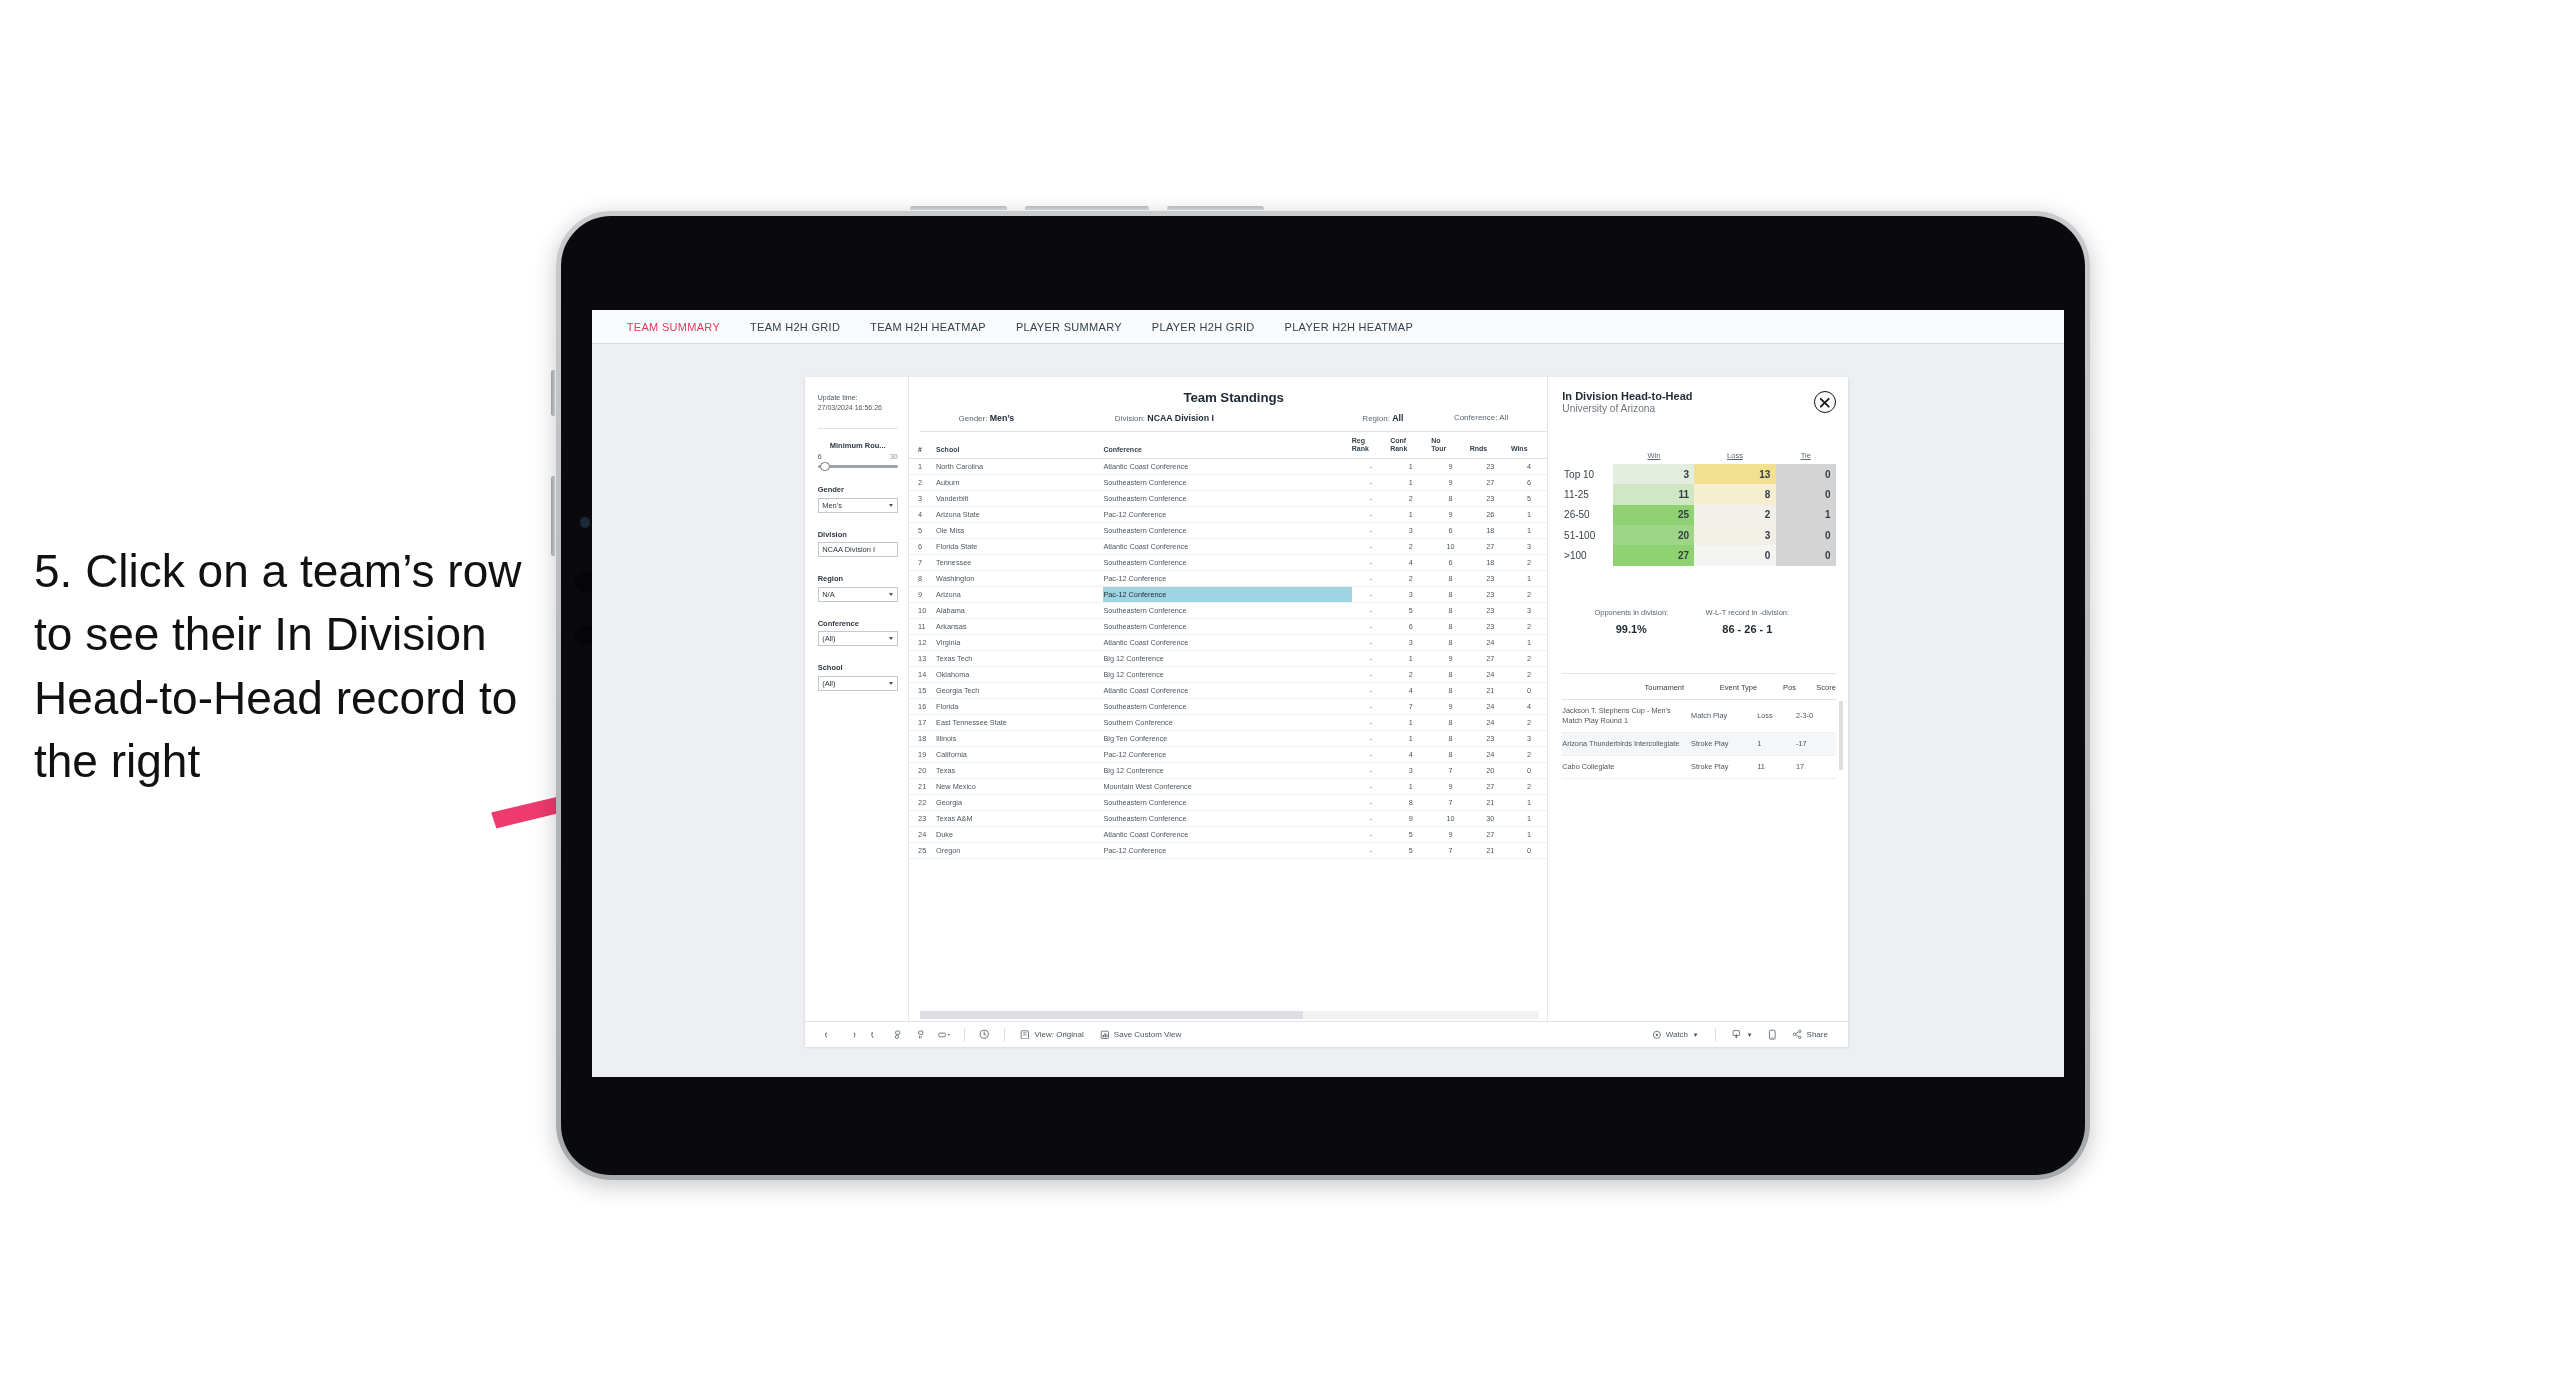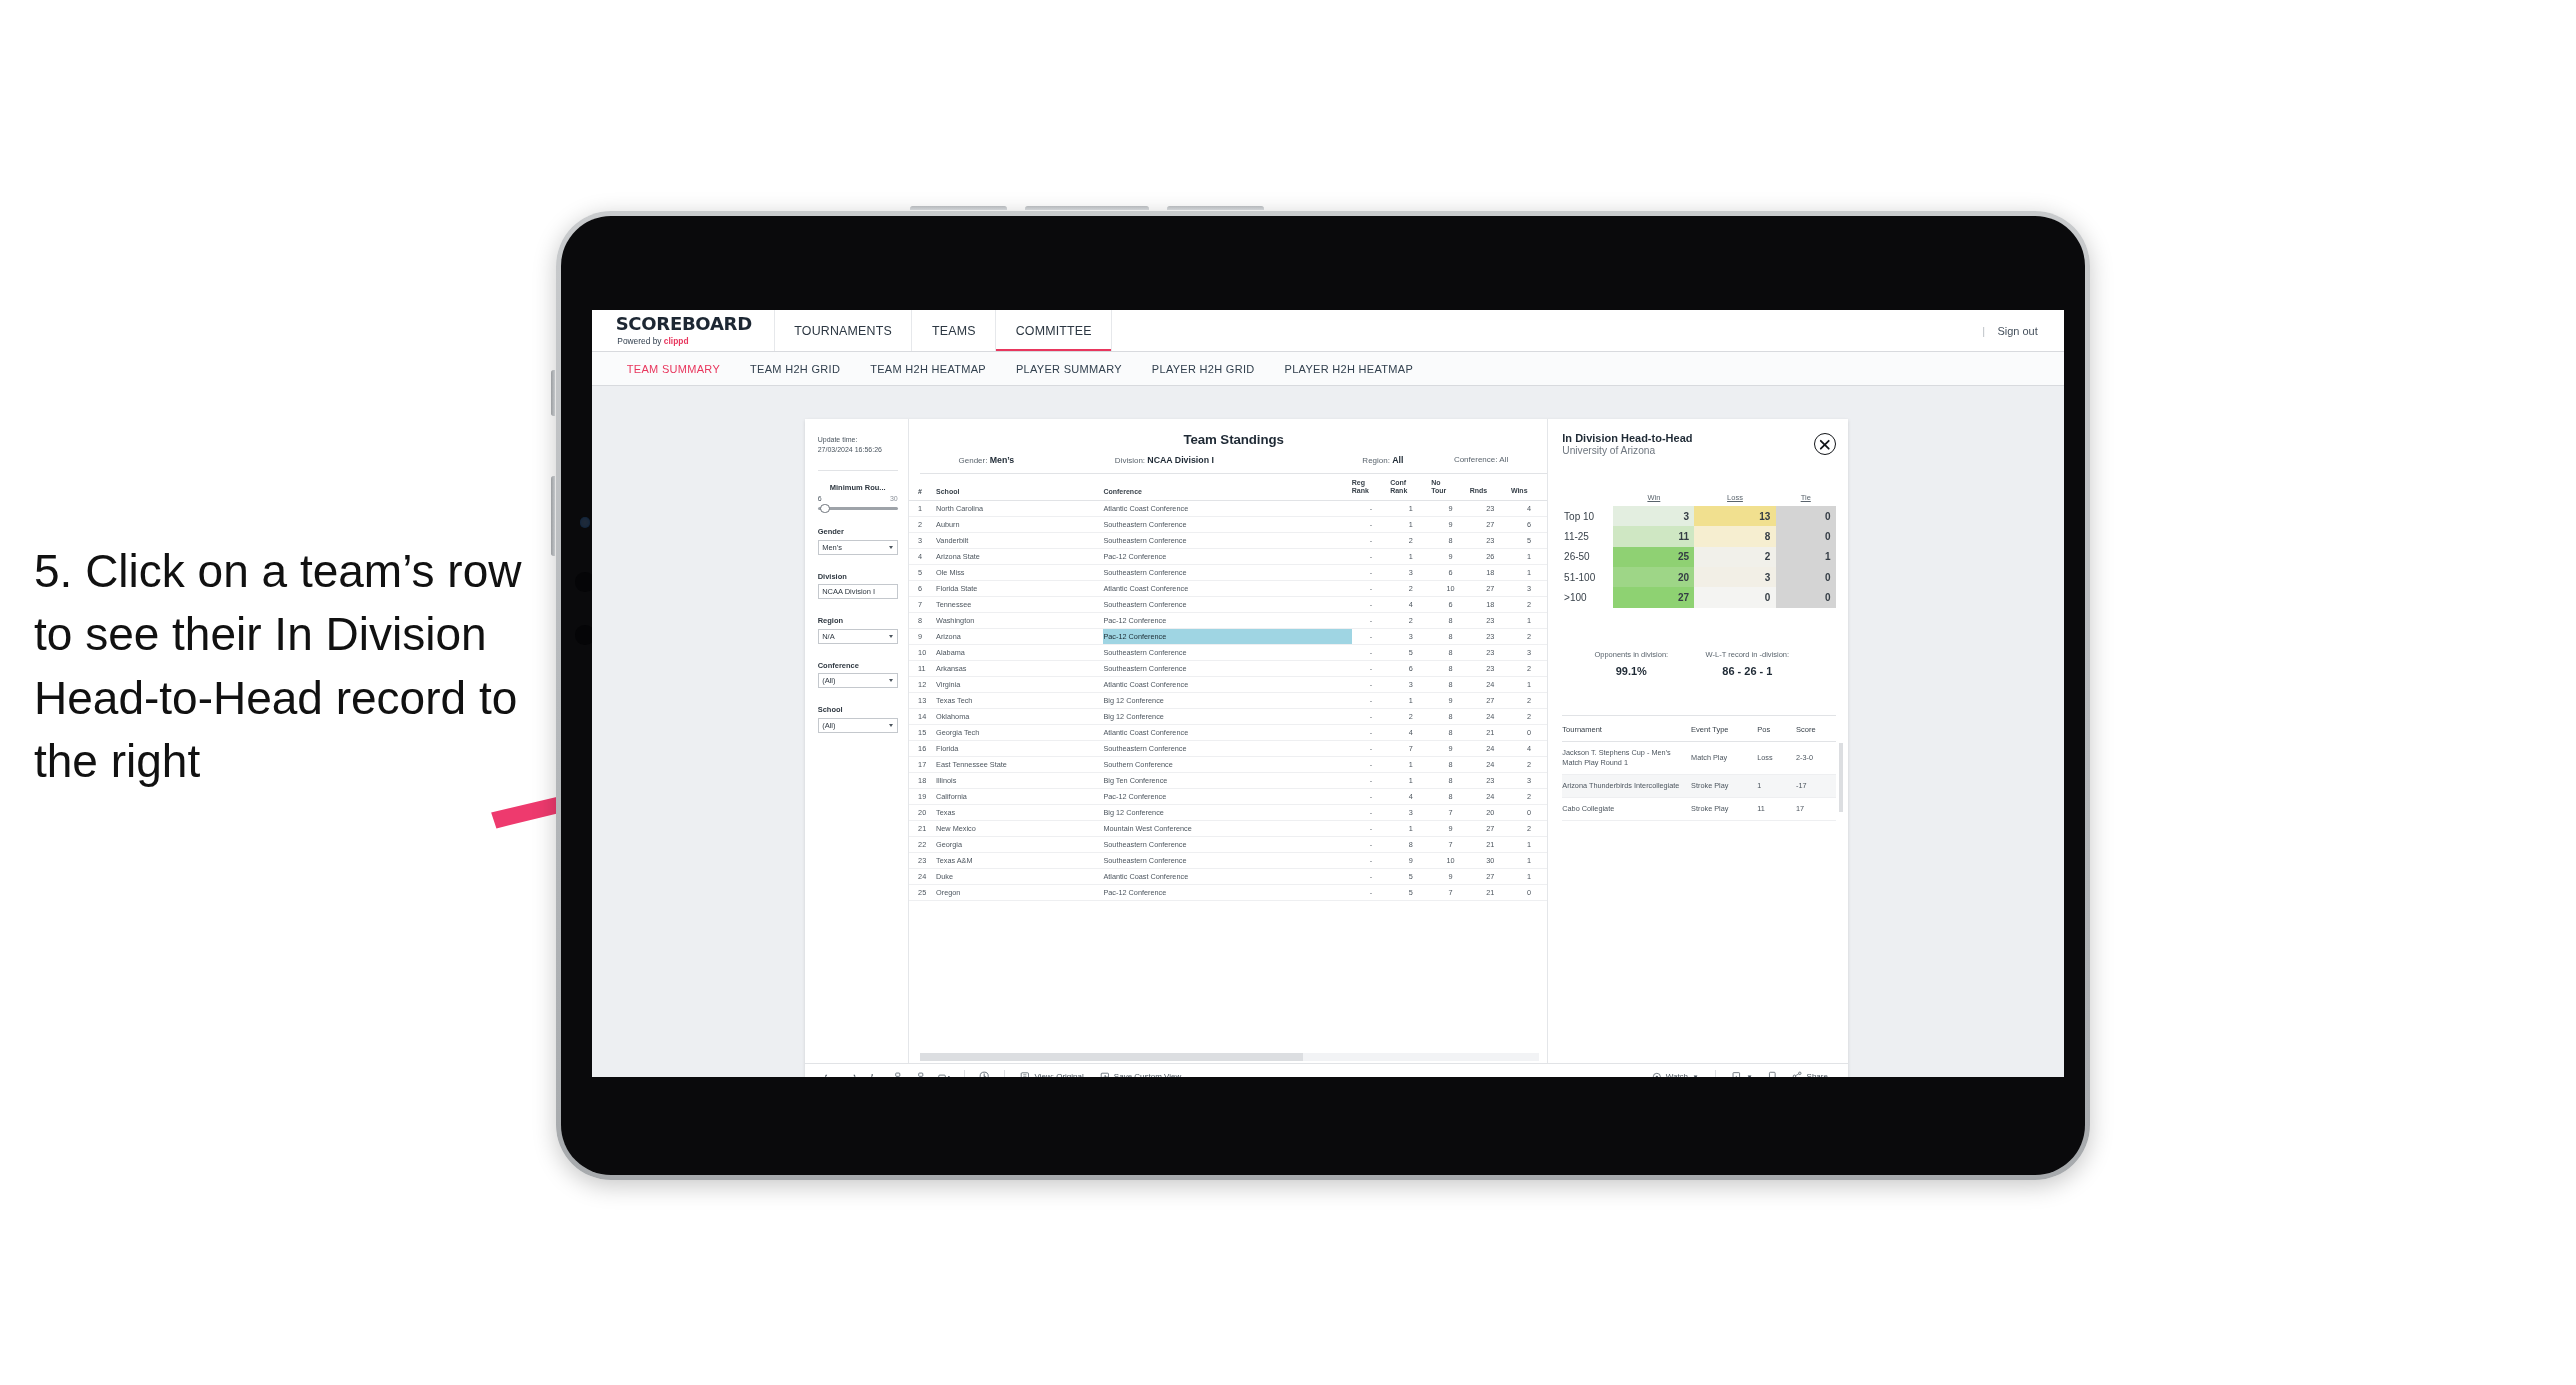--- a/index.html
+++ b/index.html
@@ -236,21 +236,21 @@
   .stat { }
   .stat-lbl { font-size: 7.5px; color: #5a646d; }
   .stat-val { font-size: 11px; font-weight: 700; color: #1f2a35; margin-top: 6.2px; }
   .stat-a { width: 138px; }
   .stat-b { padding-left: 5.3px; }
 
   #tourn-wrap { border-top: 0.9px solid #e1e3e6; padding-top: 1.8px; position: relative; }
   table.tourn { width: 100%; border-collapse: collapse; }
   table.tourn th {
     font-size: 7.5px; font-weight: 400; color: #39424b;
-    text-align: left; padding: 7px 0 7px 0;
+    text-align: right; padding: 7px 0 7px 0;
     border-bottom: 0.9px solid #e1e3e6;
   }
   table.tourn td {
     font-size: 7.3px; color: #4d565f; padding: 6.2px 3.5px 6.2px 0;
     border-bottom: 0.9px solid #eeeff1; vertical-align: middle; line-height: 1.32;
   }
   table.tourn tr.alt td { background: #f5f6f7; }
   .t-name { width: 113px; padding-right: 7px !important; }
   .t-type { width: 58px; }
   .t-pos { width: 34px; }
@@ -296,34 +296,20 @@
   <div class="btn-side" style="top:159px; height:46px;"></div>
   <div class="btn-side" style="top:265px; height:80px;"></div>
 
   <div id="tablet-screen">
     <div class="cam" style="top:301px;"></div>
     <div class="dot-blk" style="top:356px;"></div>
     <div class="dot-blk" style="top:409px;"></div>
 
     <div id="app">
 
-      <div id="topbar">
-        <div id="brand">
-          <div id="brand-title">SCOREBOARD</div>
-          <div id="brand-sub"><span>Powered by </span><b>clippd</b></div>
-        </div>
-        <div class="topnav-item">TOURNAMENTS</div>
-        <div class="topnav-item">TEAMS</div>
-        <div class="topnav-item active">COMMITTEE</div>
-        <div id="topbar-spacer"></div>
-        <div id="signout-wrap">
-          <span id="signout-div">|</span>
-          <span id="signout">Sign out</span>
-        </div>
-      </div>
 
       <div id="subnav">
         <div class="subnav-item active">TEAM SUMMARY</div>
         <div class="subnav-item">TEAM H2H GRID</div>
         <div class="subnav-item">TEAM H2H HEATMAP</div>
         <div class="subnav-item">PLAYER SUMMARY</div>
         <div class="subnav-item">PLAYER H2H GRID</div>
         <div class="subnav-item">PLAYER H2H HEATMAP</div>
       </div>
 

